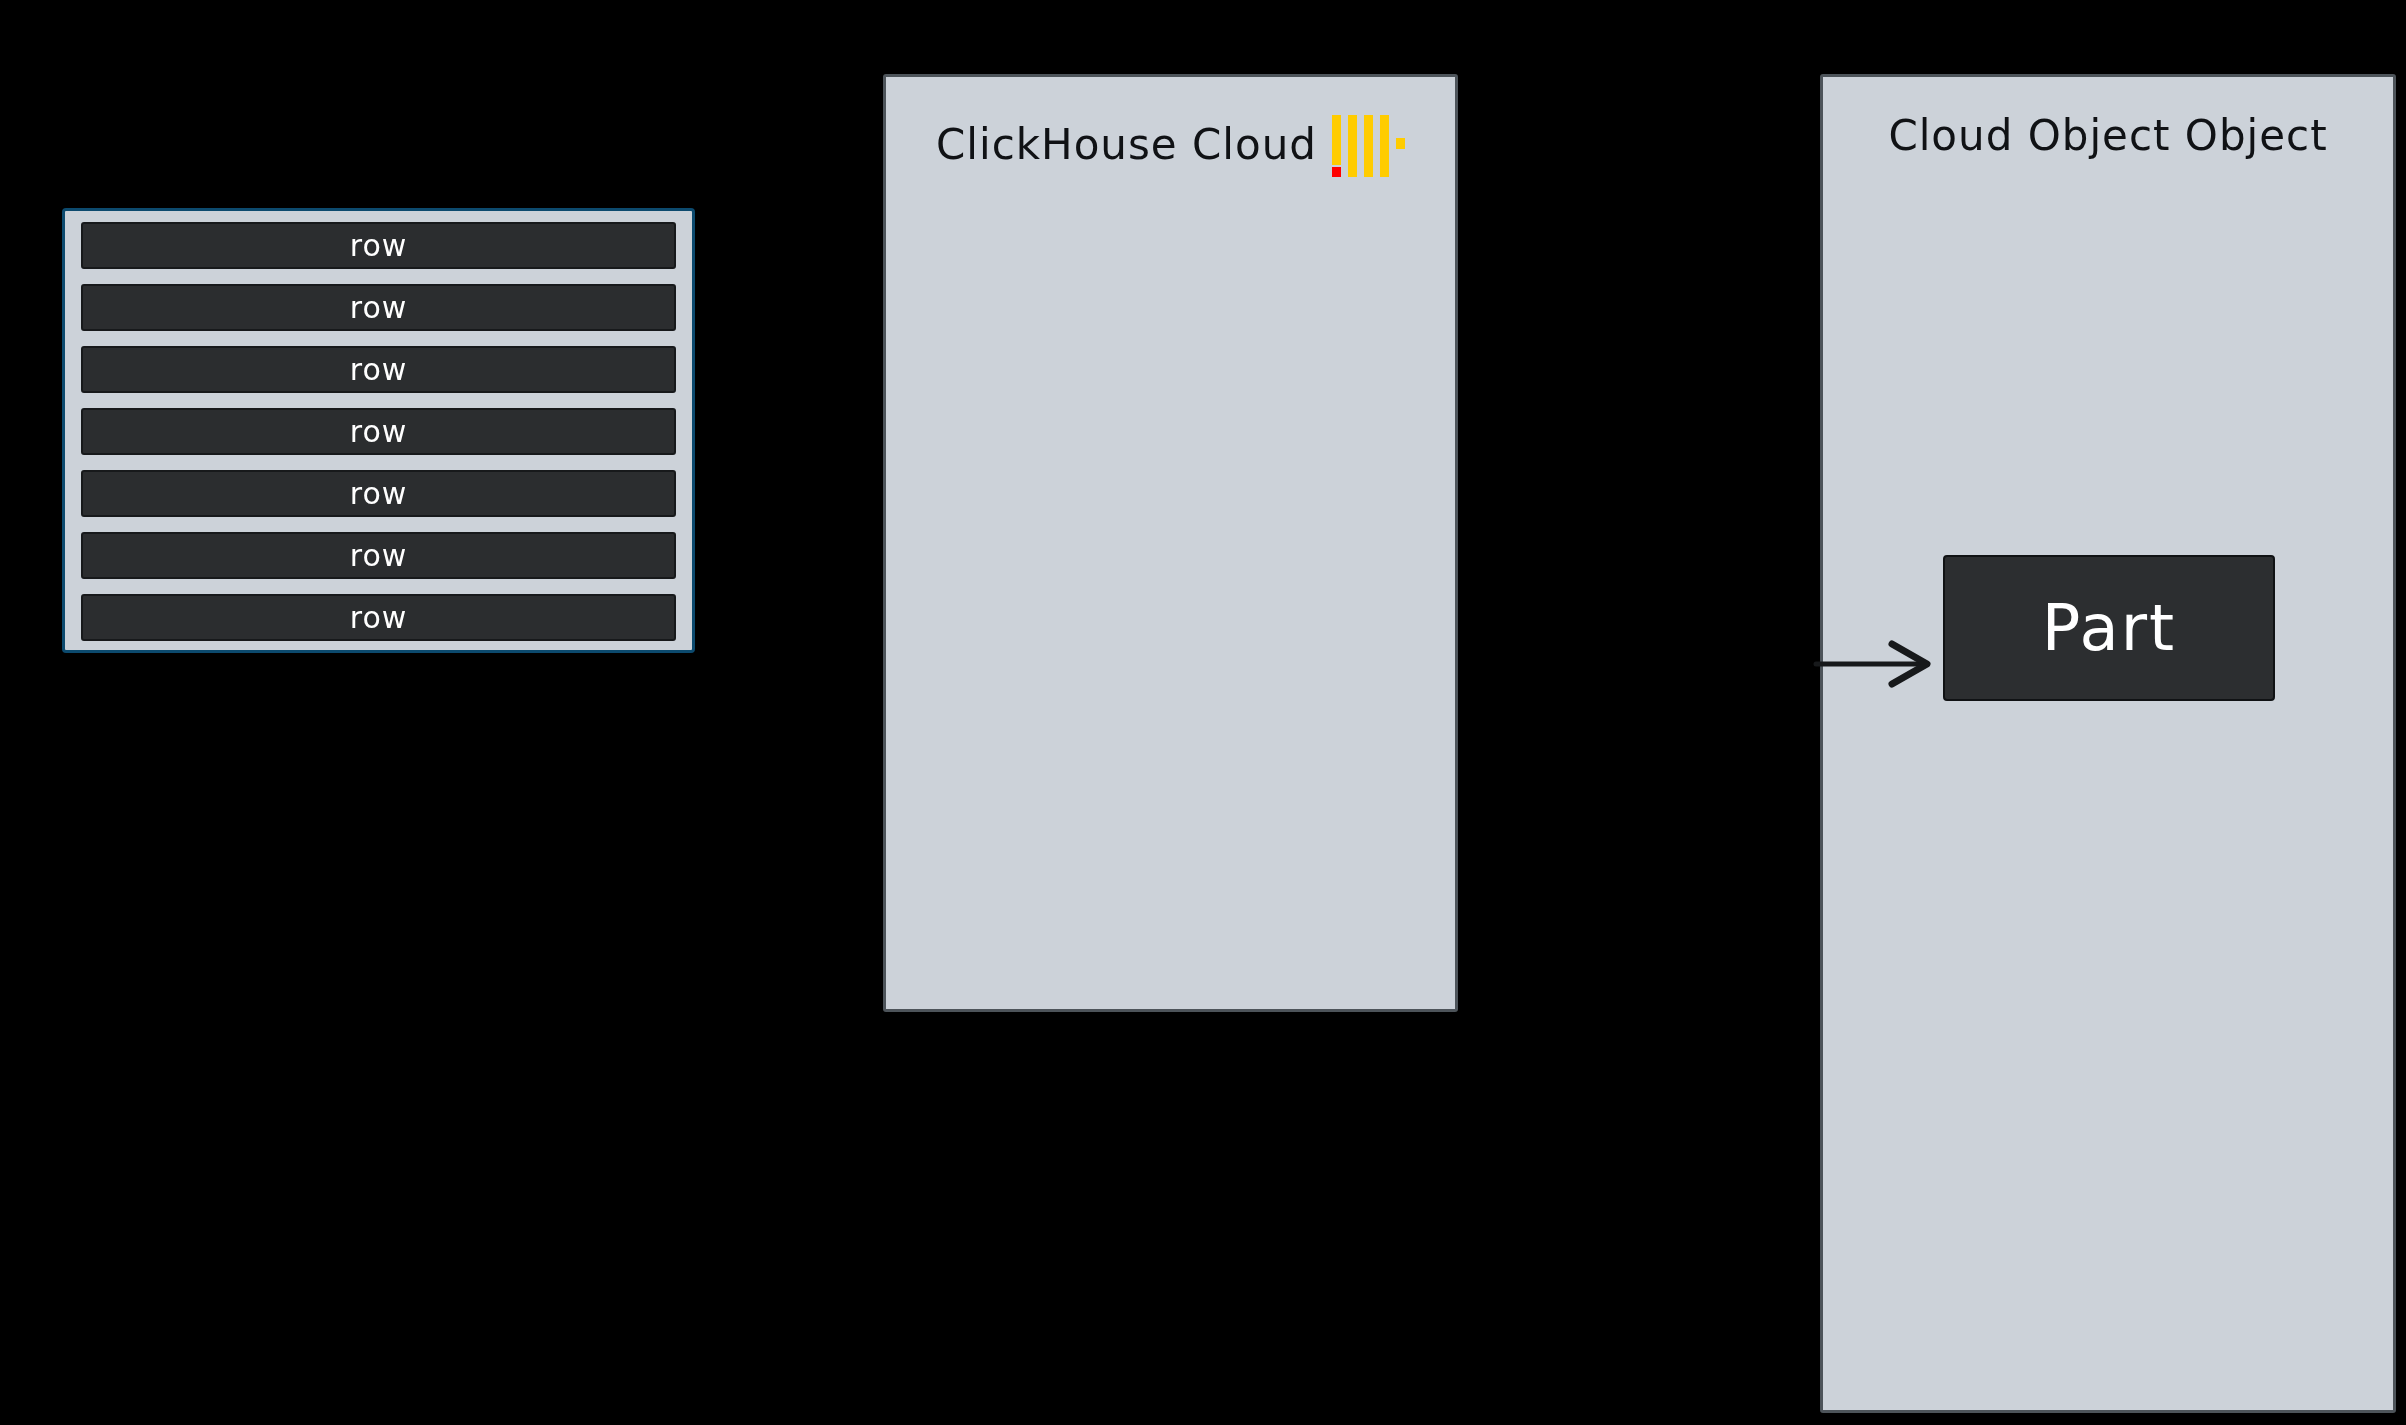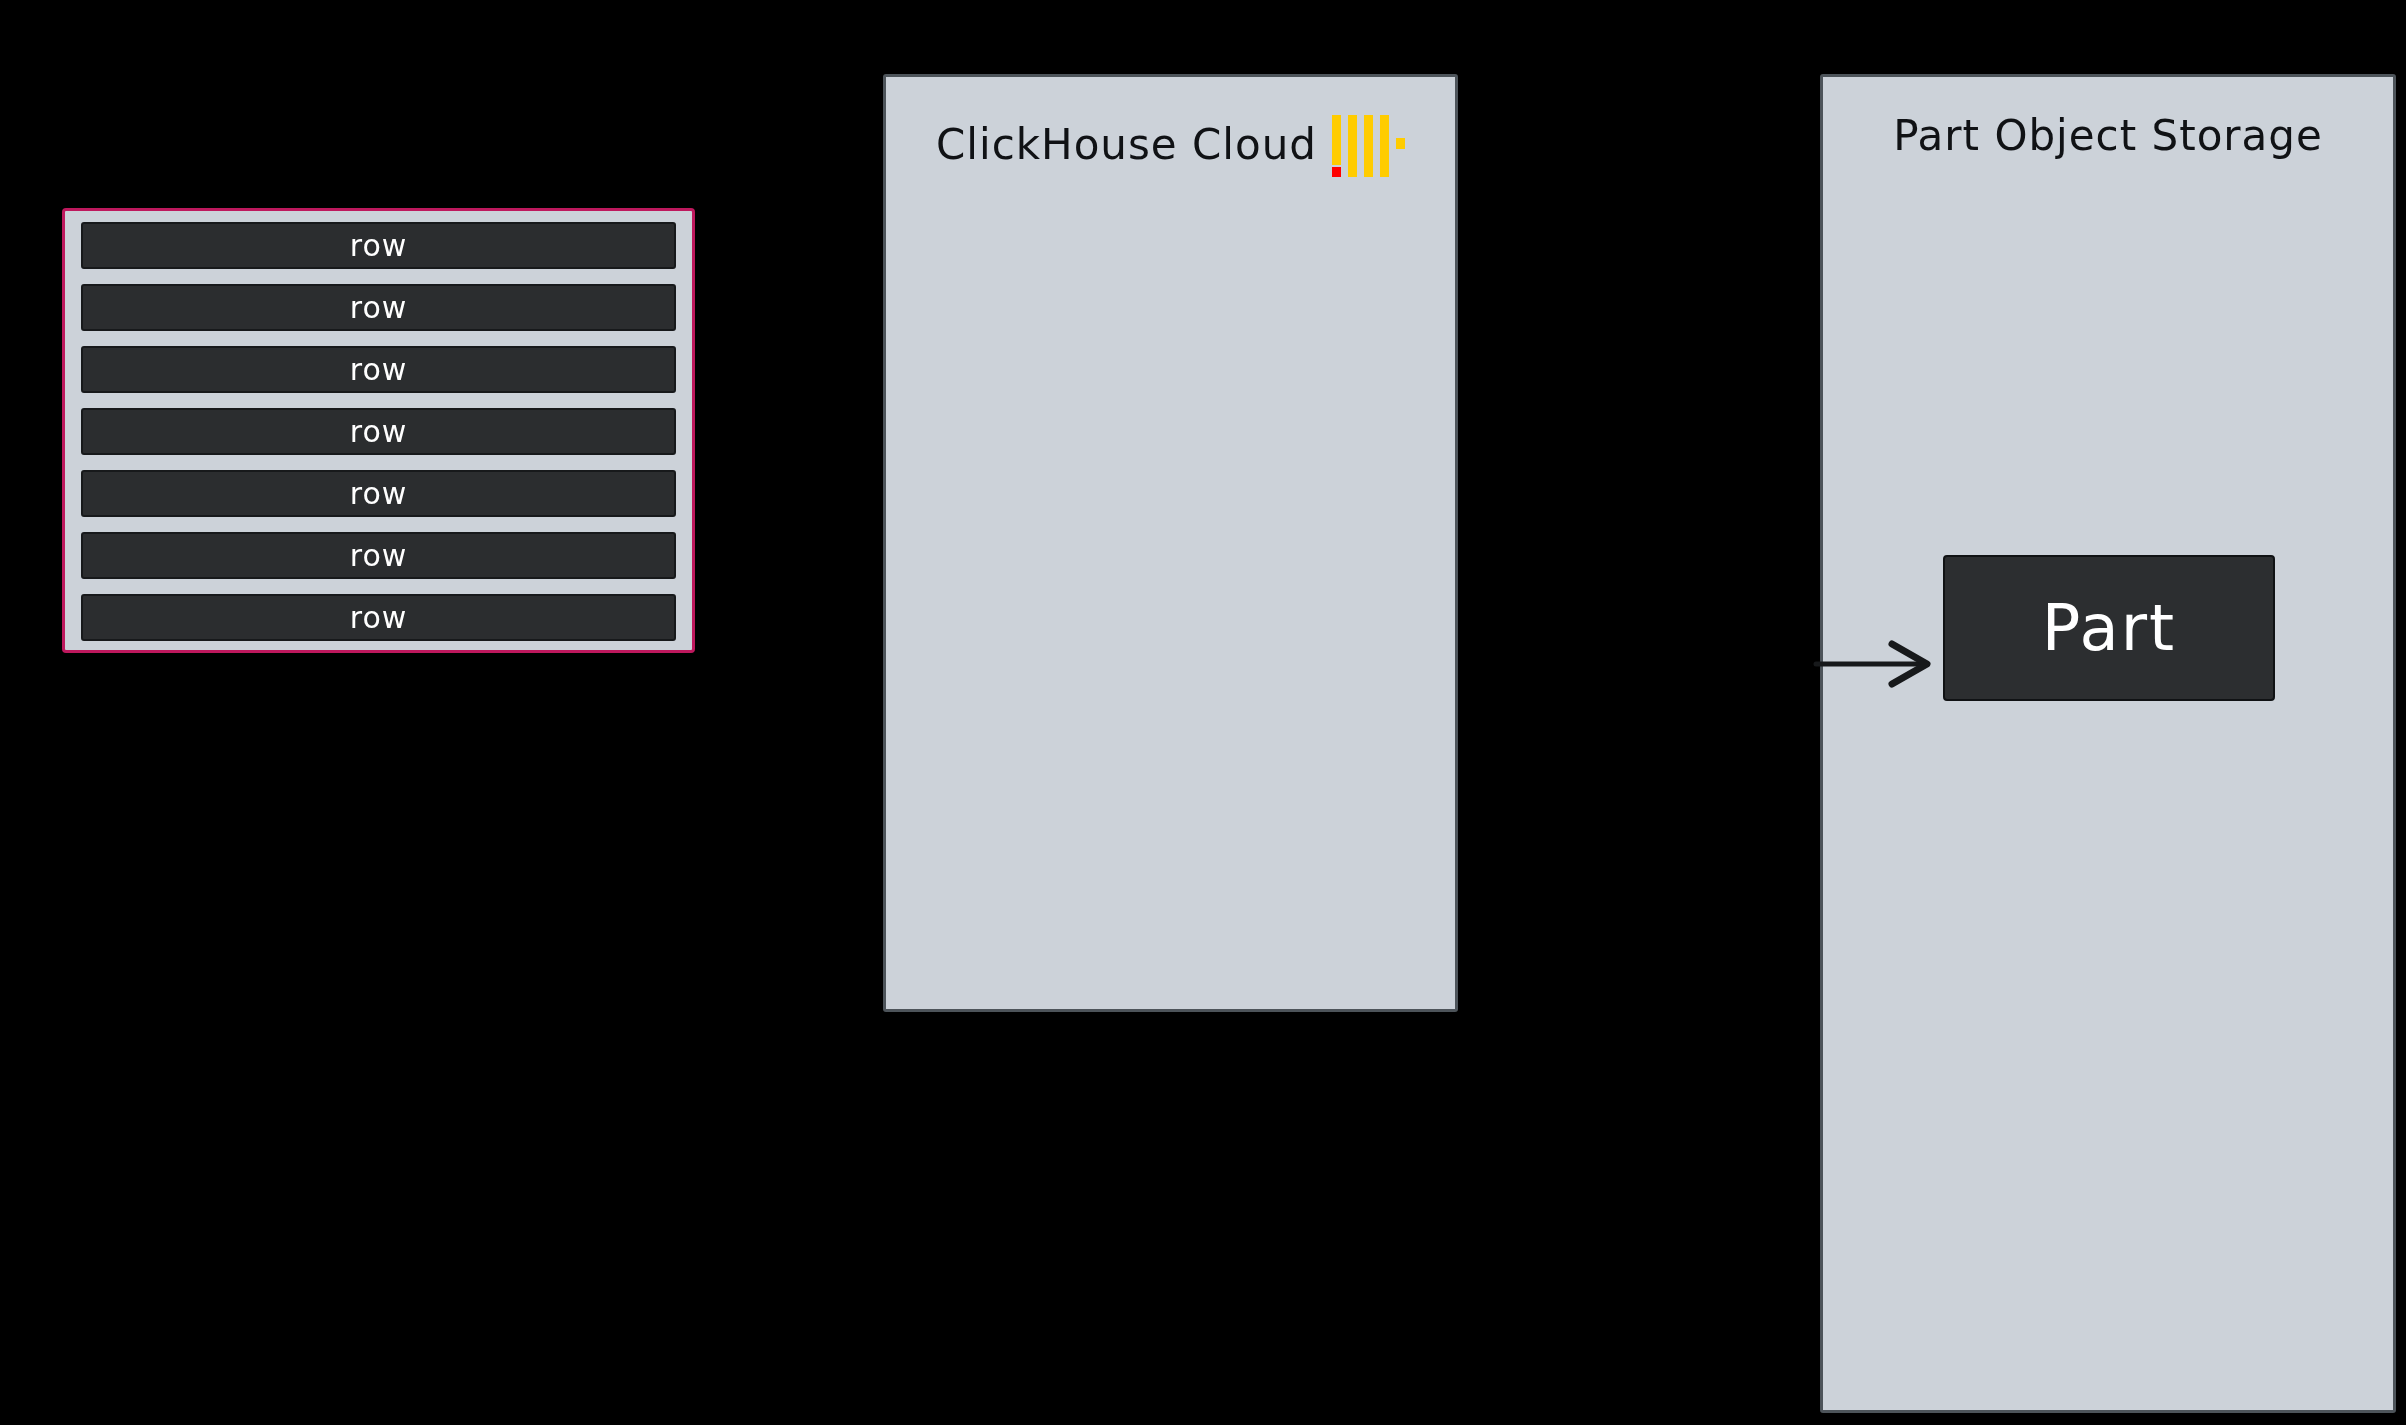--- a/index.html
+++ b/index.html
@@ -20,21 +20,21 @@
     width: 2406px; height: 1425px;
     background: #000000;
   }
 
   
   .table-panel {
     position: absolute;
     left: 62px; top: 208px;
     width: 633px; height: 445px;
     background: #ccd2d9;
-    border: 3px solid #be185d;
+    border: 3px solid #0c4a6e;
     border-radius: 4px;
     box-sizing: border-box;
     display: flex;
     flex-direction: column;
     justify-content: space-between;
     padding: 11px 16px 9px 16px;
   }
   .row-bar {
     height: 47px;
     background: #2b2d2f;
@@ -169,21 +169,21 @@
         <span class="lbar"></span>
         <span class="lbar"></span>
         <span class="lbar"></span>
         <span class="ldot"></span>
       </span>
     </div>
   </div>
 
   <div class="panel cos-panel">
     <div class="panel-title-row">
-      <span>Part Object Storage</span>
+      <span>Cloud Object Object</span>
     </div>
     <div class="part-box">
       <span>Part</span>
     </div>
   </div>
 
   <svg class="part-arrow" viewBox="0 0 128 47" xmlns="http://www.w3.org/2000/svg">
     <line x1="2" y1="24" x2="108" y2="24" stroke-width="5"></line>
     <polyline points="78,4 113,24 78,44" stroke-width="7"></polyline>
   </svg>

